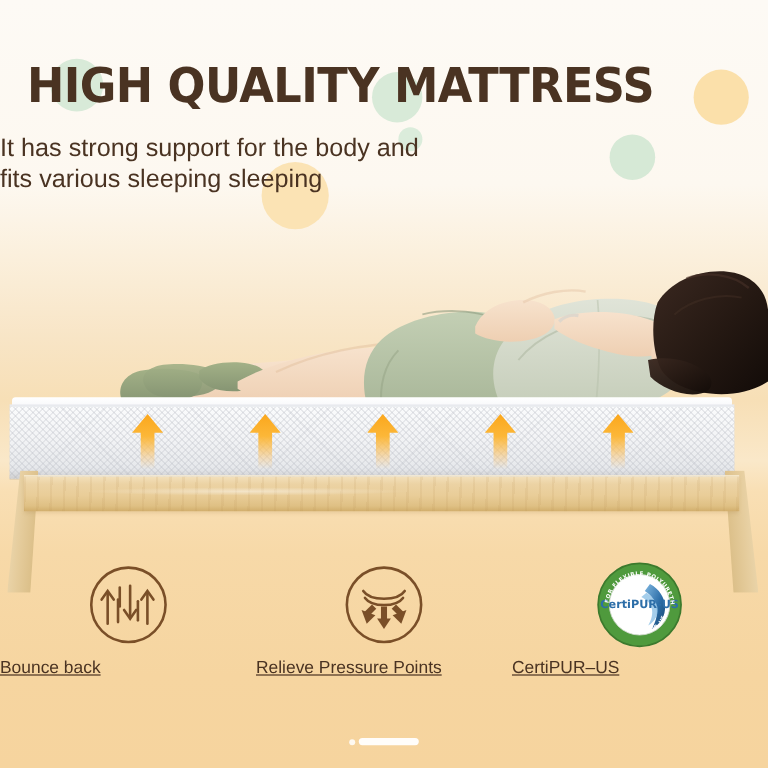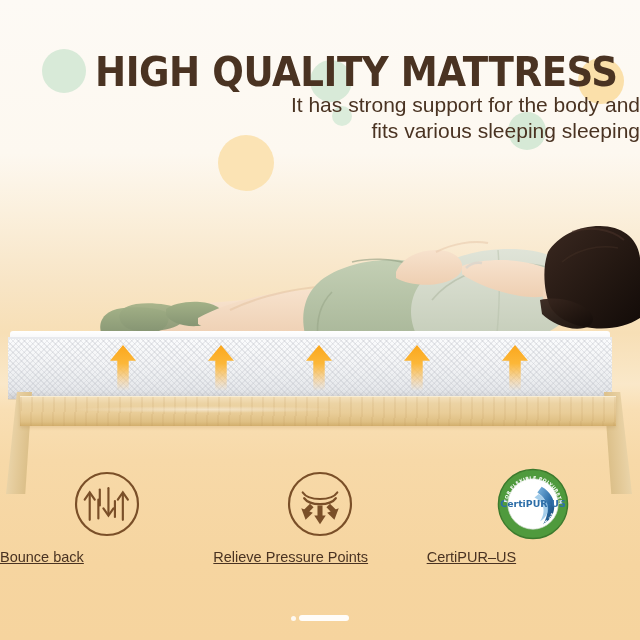--- a/index.html
+++ b/index.html
@@ -25,34 +25,34 @@
         #f9dfb4 64%,
         #f7d9a8 72%,
         #f6d5a0 88%,
         #f6d49e 100%);
   }
 
   
   .deco { position:absolute; border-radius:50%; }
 
   
-  .header { position:absolute; left:0; top:0; width:640px; z-index:5; text-align:right; }
+  .header { position:absolute; left:0; top:0; width:640px; z-index:5; text-align:left; }
   .headline {
     margin-top:52px;
     font-family:"DejaVu Sans", sans-serif;
     font-weight:bold;
     font-size:40px;
     letter-spacing:-0.5px;
     color:#4a3322;
     transform:scaleX(0.93);
     white-space:nowrap;
     line-height:1;
   }
   .subtitle {
-    margin-top:0;
+    margin-top:19px;
     font-family:"Liberation Sans", sans-serif;
     font-size:21px;
     color:#4a3322;
     line-height:1.22;
   }
 
   
   .scene { position:absolute; left:0; top:0; width:640px; height:640px; }
 
   

